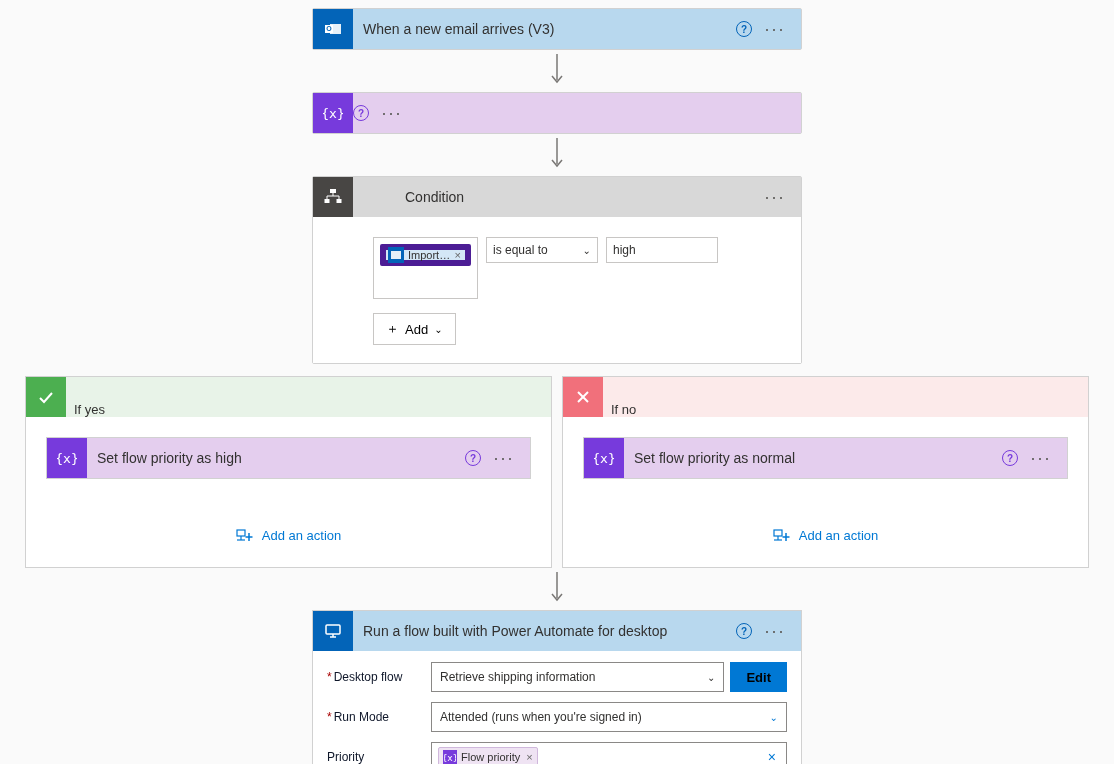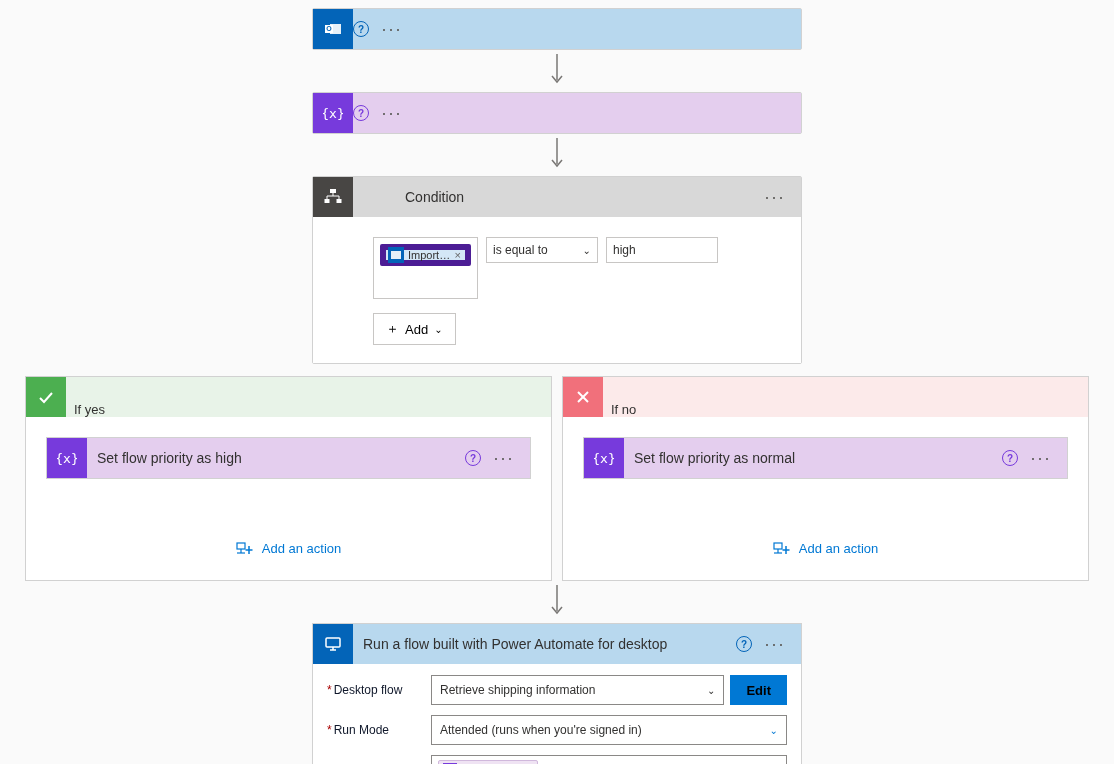--- a/index.html
+++ b/index.html
@@ -192,21 +192,21 @@
   .inner-action{
     border:1px solid #d1d1d1;
   }
   .add-action-link{
     display:flex;
     align-items:center;
     justify-content:center;
     gap:8px;
     color:#0078d4;
     font-size:13px;
-    margin-top:62px;
+    margin-top:49px;
     cursor:pointer;
   }
 
   
   .desktop-card{
     width:490px;
     margin:0 auto;
     border:1px solid #d1d1d1;
   }
   .desktop-body{
@@ -286,20 +286,21 @@
   <div class="stack">
     <div class="card">
       <div class="action-header bg-outlook">
         <div class="action-icon ic-outlook">
           <svg width="20" height="20" viewBox="0 0 20 20">
               <rect x="7" y="5" width="11" height="10" fill="#fff" opacity="0.9"></rect>
               <rect x="2" y="6" width="8" height="8" fill="#fff"></rect>
               <text x="6" y="12" font-size="7" fill="#0364b8" text-anchor="middle" font-weight="bold">O</text>
             </svg>
         </div>
+        <div class="action-title">When a new email arrives (V3)</div>
         <div class="action-right">
           <span class="help-icon help-outlook">?</span>
           <span class="ellipsis">···</span>
         </div>
       </div>
     </div>
     <div class="arrow">
       <svg width="16" height="34">
           <line x1="8" y1="0" x2="8" y2="26" stroke="#797775" stroke-width="1.5"></line>
           <polyline points="3,22 8,28 13,22" fill="none" stroke="#797775" stroke-width="1.5"></polyline>

